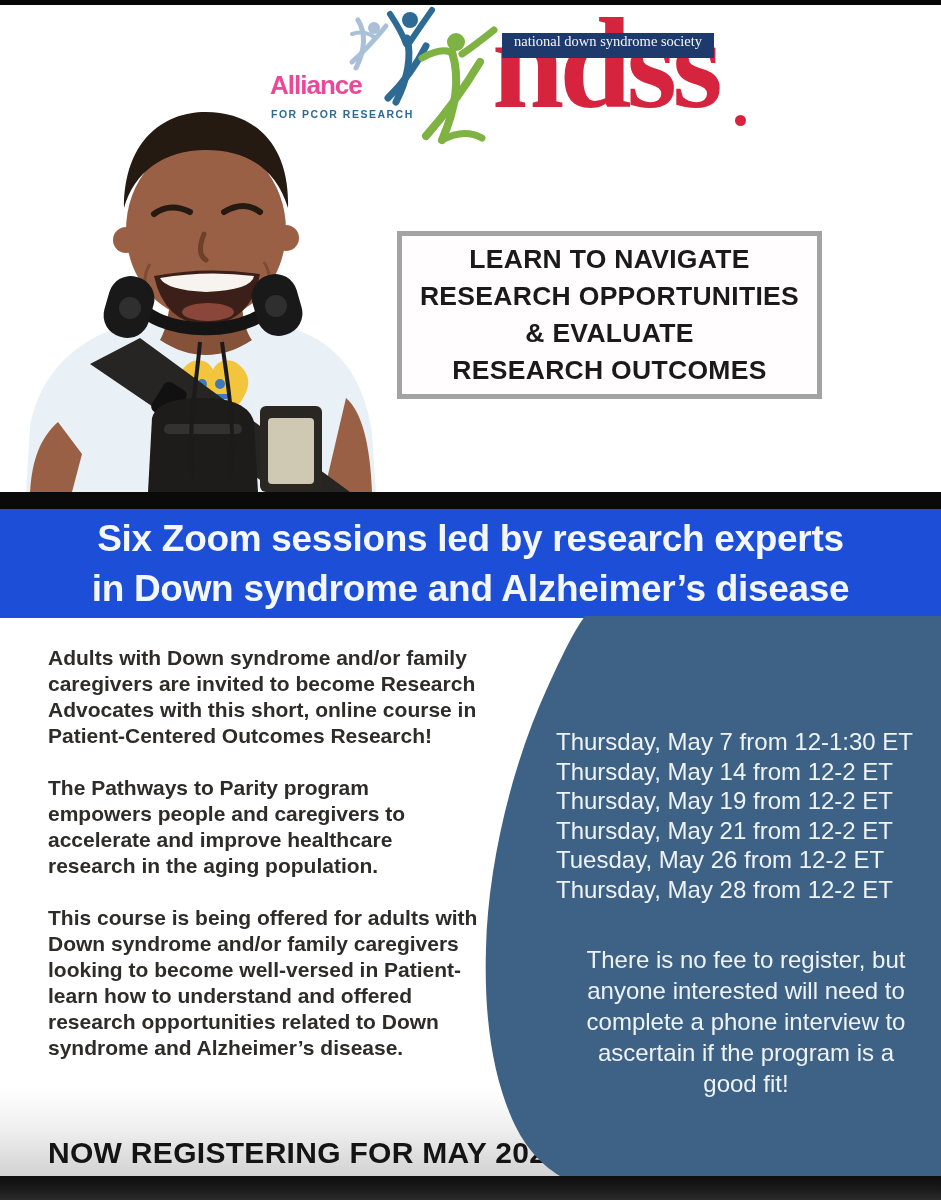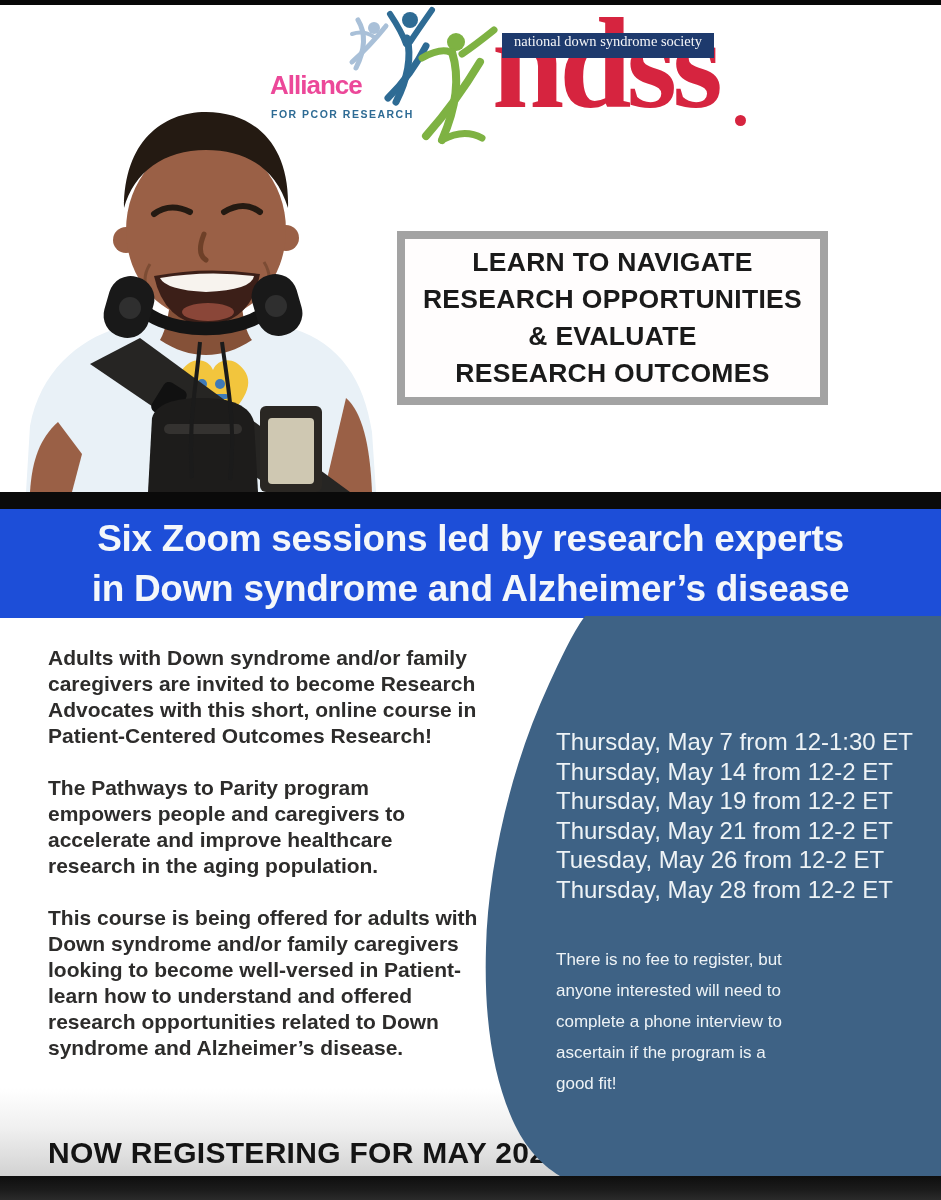--- a/index.html
+++ b/index.html
@@ -25,42 +25,42 @@
   .ndss{top:12px;left:492px;width:270px;height:130px;z-index:2;}
   .ndss-word{position:absolute;left:0px;top:-14px;font-family:"Liberation Serif",serif;font-weight:700;font-size:130px;line-height:130px;letter-spacing:-5px;color:#d6243f;z-index:1;}
   .ndss-banner{position:absolute;left:10px;top:21px;width:212px;height:25px;background:#1e3a6d;z-index:2;display:flex;justify-content:center;}
   .ndss-banner span{font-family:"Liberation Serif",serif;font-size:14.5px;color:#f5f6f8;white-space:nowrap;}
   .ndss-dot{position:absolute;left:243px;top:103px;width:11px;height:11px;border-radius:50%;background:#d6243f;z-index:2;}
 
   
   .photo{top:88px;left:6px;width:394px;height:404px;z-index:1;}
 
   
-  .callout{top:231px;left:397px;width:415px;height:158px;border:8px solid #a3a3a3;background:#fffdfd;
+  .callout{top:231px;left:397px;width:415px;height:158px;border:5px solid #a3a3a3;background:#fffdfd;
     display:flex;flex-direction:column;align-items:center;justify-content:center;z-index:2;}
   .callout div{font-size:26.5px;font-weight:800;color:#1a1a1a;line-height:37px;letter-spacing:.3px;white-space:nowrap;}
 
   
   .band{top:509px;left:0;width:941px;height:109px;background:#1d4ed8;z-index:1;
     display:flex;flex-direction:column;align-items:center;justify-content:center;}
   .band div{color:#f4f7fa;font-size:37px;font-weight:700;letter-spacing:-.3px;line-height:50px;white-space:nowrap;}
 
   
   .blob{top:616px;left:0;width:941px;height:560px;z-index:3;}
 
   
   .paragraphs{top:645px;left:48px;width:430px;z-index:2;}
   .paragraphs .para{margin-bottom:26px;font-weight:bold;}
   .paragraphs .line{font-size:21px;line-height:26px;color:#2d2c2b;white-space:nowrap;}
 
   
   .sessions{top:727px;left:556px;width:370px;z-index:4;}
   .sessions .line{color:#eef3f6;font-size:24px;line-height:29.5px;white-space:nowrap;}
   .fee-note{top:944px;left:556px;width:380px;z-index:4;}
-  .fee-note .line{color:#eef3f6;font-size:17px;line-height:31px;white-space:nowrap;}
+  .fee-note .line{color:#eef3f6;font-size:24px;line-height:31px;white-space:nowrap;text-align:center;}
 
   
   .footer-strip{top:1088px;left:0;width:941px;height:88px;z-index:2;
     background:linear-gradient(180deg,#ffffff 0%,#f0f0f0 45%,#d2d2d2 100%);}
   .footer-text{position:absolute;left:48px;bottom:6px;font-size:30px;font-weight:800;letter-spacing:.3px;color:#141414;white-space:nowrap;}
 </style>
 </head>
 <body>
 
 <div class="poster">

